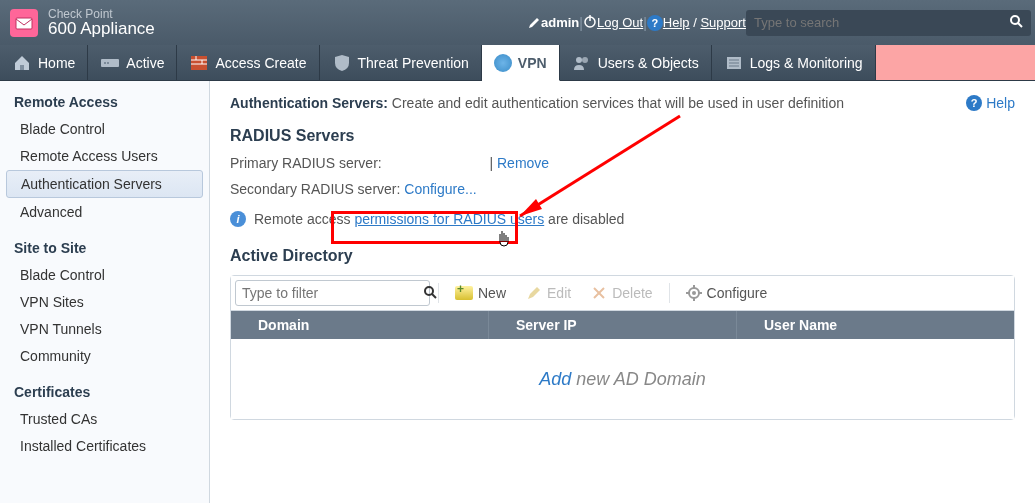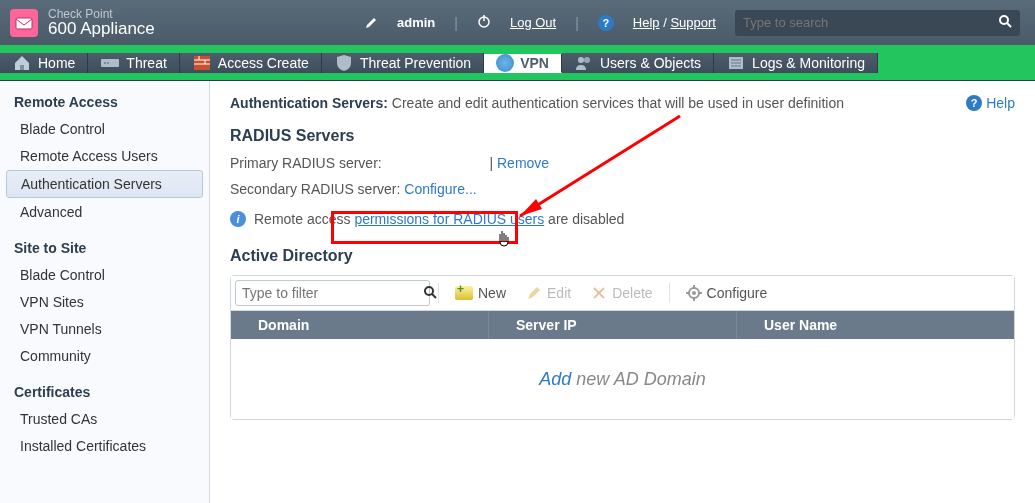--- a/index.html
+++ b/index.html
@@ -4,29 +4,29 @@
   <style>
     * { margin: 0; padding: 0; box-sizing: border-box; font-family: "Segoe UI", Arial, sans-serif; }
     body { width: 1035px; height: 503px; background: #fff; overflow: hidden; color: #333; }
     
     
     .header { background: linear-gradient(to bottom, #5a6b7a, #4a5a69); height: 45px; display: flex; align-items: center; color: #fff; position: relative; }
     .logo-badge { width: 28px; height: 28px; background: #ff6699; border-radius: 4px; margin: 0 10px; display: flex; align-items: center; justify-content: center; font-size: 14px; }
     .header-title { display: flex; flex-direction: column; line-height: 1; }
     .header-title-small { font-size: 12px; color: #c0c8d0; }
     .header-title-large { font-size: 17px; font-weight: 300; }
-    .header-right { position: absolute; right: 15px; display: flex; align-items: center; gap: 19px; font-size: 13px; }
+    .header-right { position: absolute; right: 4px; display: flex; align-items: center; gap: 0; font-size: 13px; }
     .header-link { color: #fff; text-decoration: underline; cursor: pointer; display: inline-flex; align-items: center; gap: 3px; }
     .header-sep { color: #8899a8; font-size: 14px; }
     .search-box { width: 285px; height: 26px; background: #3a4856; border-radius: 3px; display: flex; align-items: center; padding: 0 8px; color: #9aa6b2; font-size: 13px; }
     .search-box input { background: transparent; border: none; outline: none; color: #c0c8d0; flex: 1; font-size: 13px; }
     .search-icon { color: #c0c8d0; font-size: 14px; }
     
     
-    .navbar { background: #22c55e; height: 36px; display: flex; border-bottom: 1px solid #2d3a47; align-items: center; }
+    .navbar { background: #fca5a5; height: 36px; display: flex; border-bottom: 1px solid #2d3a47; }
     .nav-tab { display: flex; align-items: center; gap: 6px; padding: 0 12px; color: #fff; font-size: 14px; border-right: 1px solid #2d3a47; cursor: pointer; background: linear-gradient(to bottom, #4d5d6c, #3d4d5c); }
     .nav-tab.active { background: #fff; color: #4d5d6c; font-weight: 600; border-bottom: 1px solid #fff; margin-bottom: -1px; }
     .nav-tab .icon { width: 20px; height: 20px; display: inline-flex; align-items: center; justify-content: center; }
     .nav-tab.active .world-icon { background: radial-gradient(circle, #6db4e8, #3a8cc8); border-radius: 50%; width: 18px; height: 18px; position:relative; }
     
     
     .main { display: flex; height: calc(503px - 45px - 36px); }
     .sidebar { width: 210px; background: #f8fafd; border-right: 1px solid #d0d8e0; padding: 8px 0; overflow-y: auto; }
     .sidebar-heading { font-weight: bold; font-size: 14px; padding: 5px 14px; color: #2c3e50; }
     .sidebar-item { font-size: 14px; padding: 5px 14px; color: #333; cursor: pointer; border-radius: 3px; margin: 1px 6px; }
@@ -133,21 +133,21 @@
     <span>Home</span>
   </div>
   <div class="nav-tab">
     <span class="icon">
         <svg width="20" height="14" viewBox="0 0 20 14">
           <rect x="1" y="3" width="18" height="8" rx="1" fill="#b0bcc8"></rect>
           <circle cx="5" cy="7" r="1" fill="#6a7a8a"></circle>
           <circle cx="8" cy="7" r="1" fill="#6a7a8a"></circle>
         </svg>
       </span>
-    <span>Threat</span>
+    <span>Active</span>
   </div>
   <div class="nav-tab">
     <span class="icon">
         <svg width="18" height="16" viewBox="0 0 18 16">
           <rect x="1" y="1" width="16" height="14" fill="#c85030"></rect>
           <line x1="1" y1="5" x2="17" y2="5" stroke="#fff"></line>
           <line x1="1" y1="9" x2="17" y2="9" stroke="#fff"></line>
           <line x1="6" y1="1" x2="6" y2="5" stroke="#fff"></line>
           <line x1="12" y1="5" x2="12" y2="9" stroke="#fff"></line>
         </svg>

